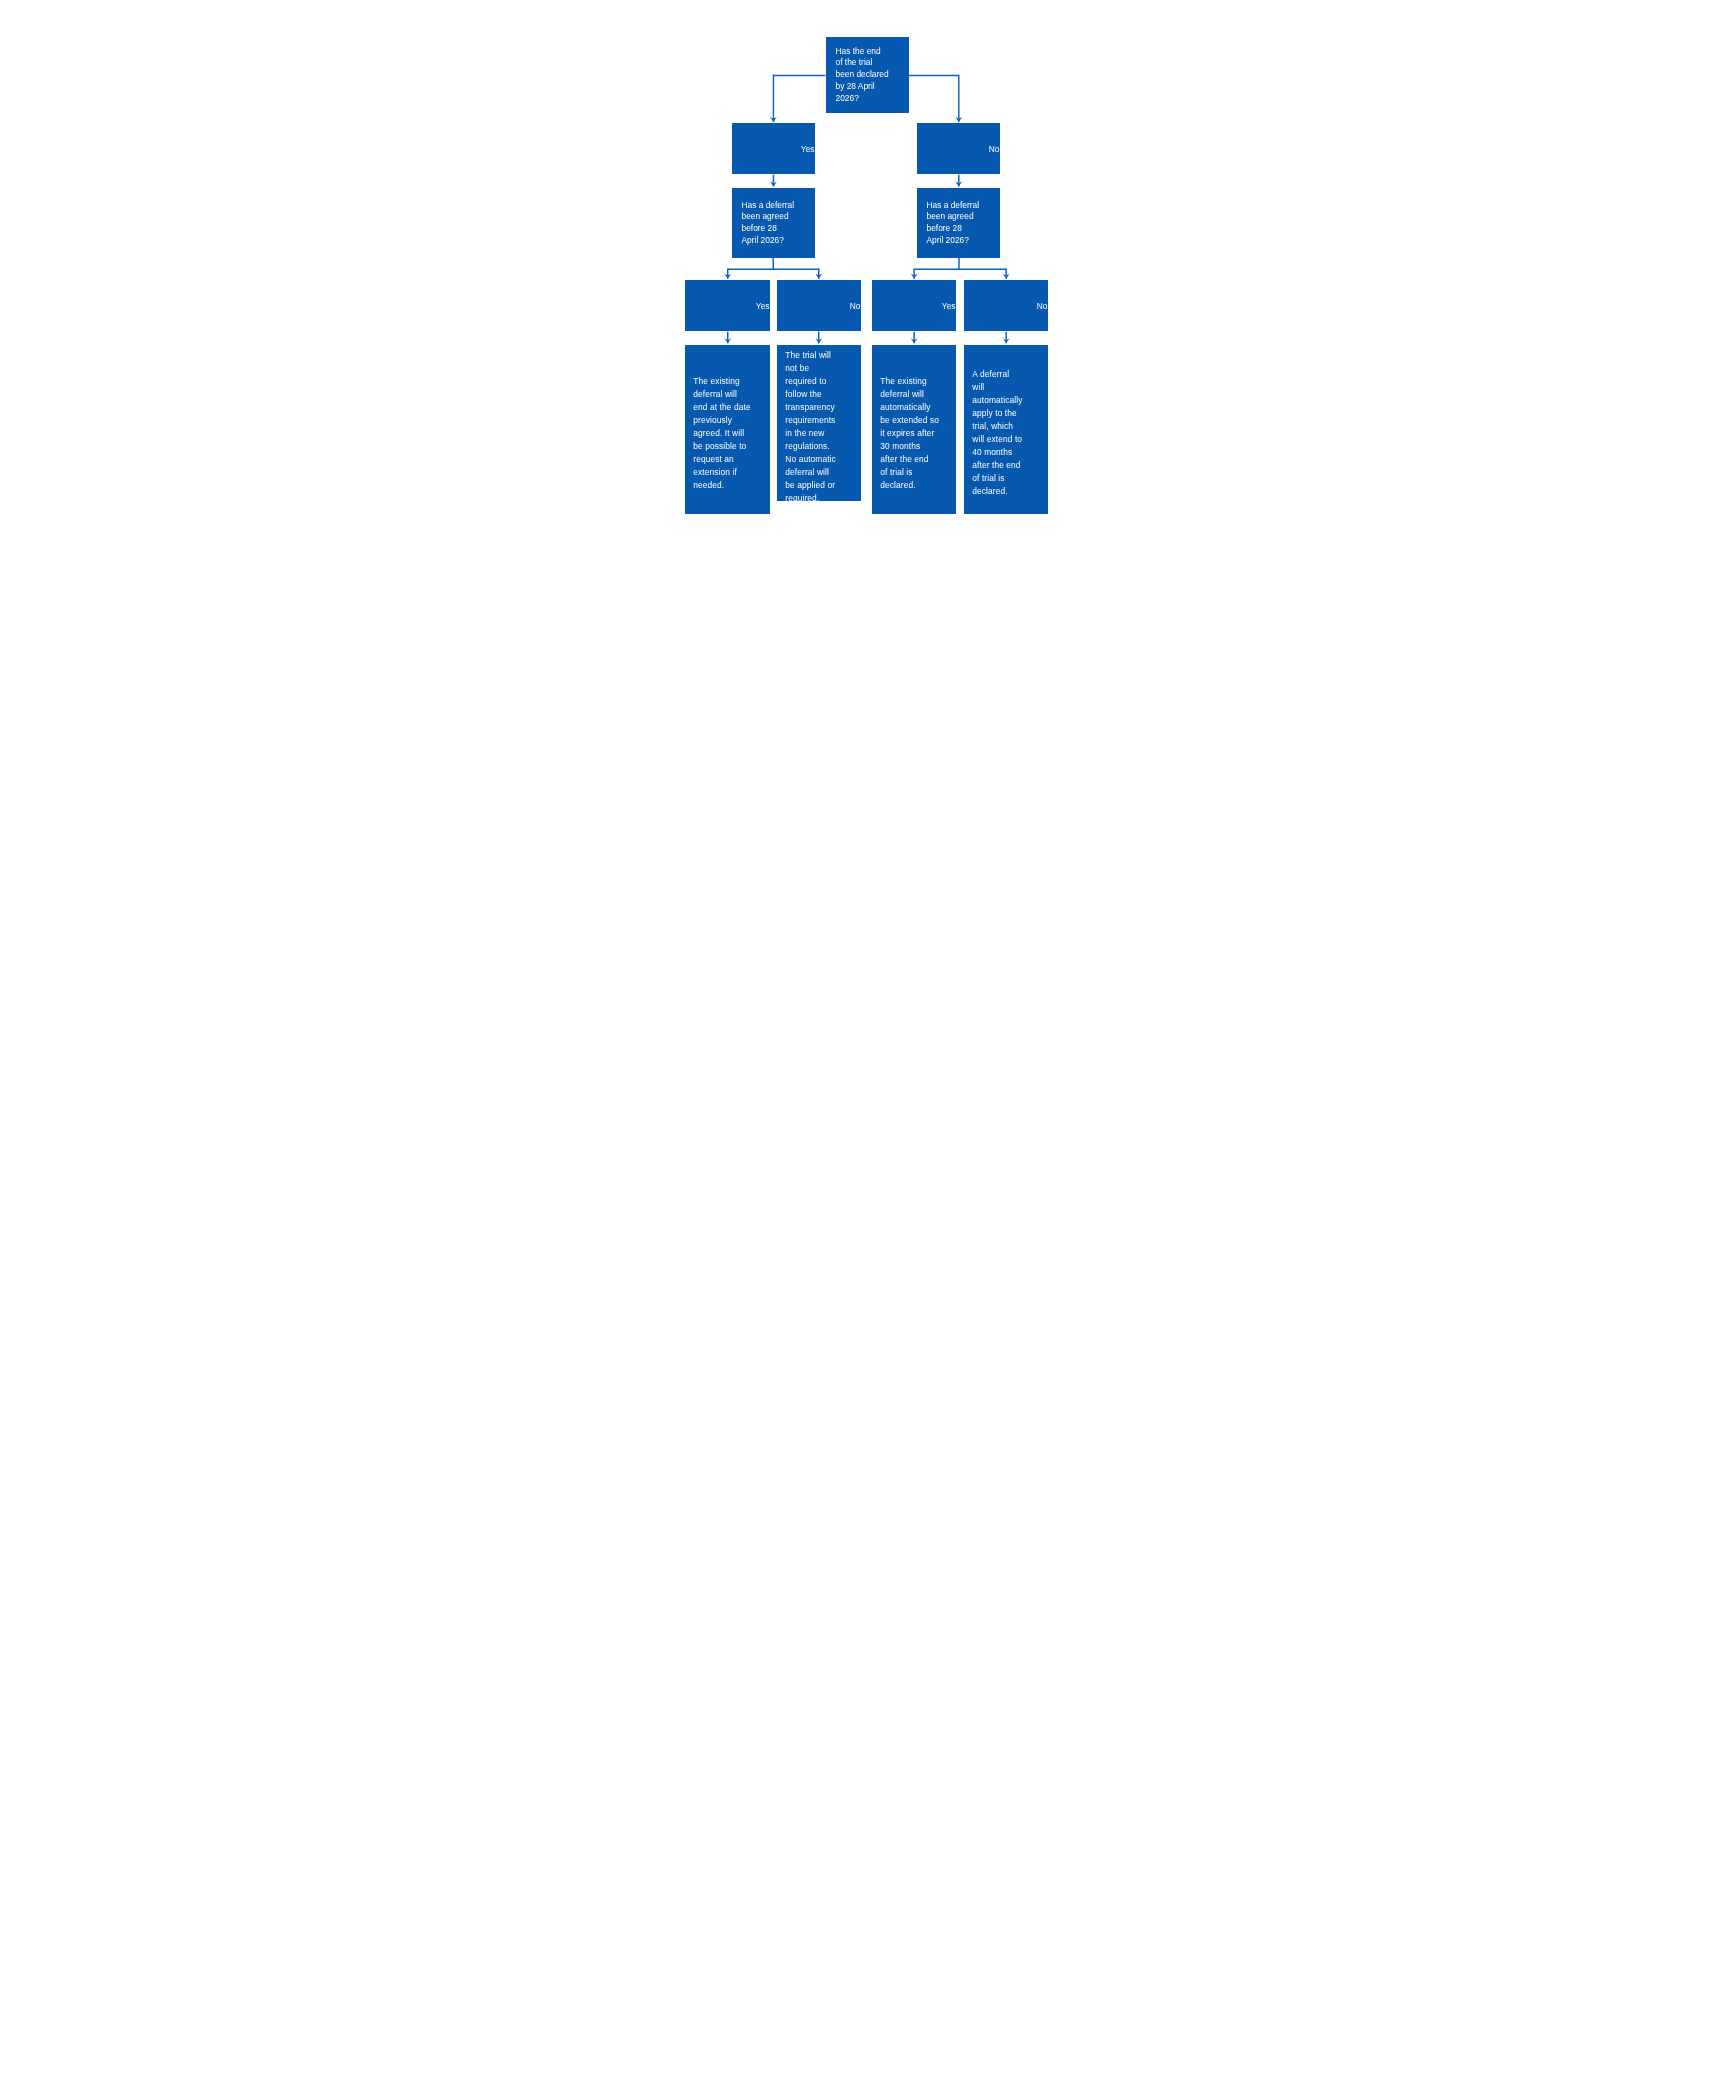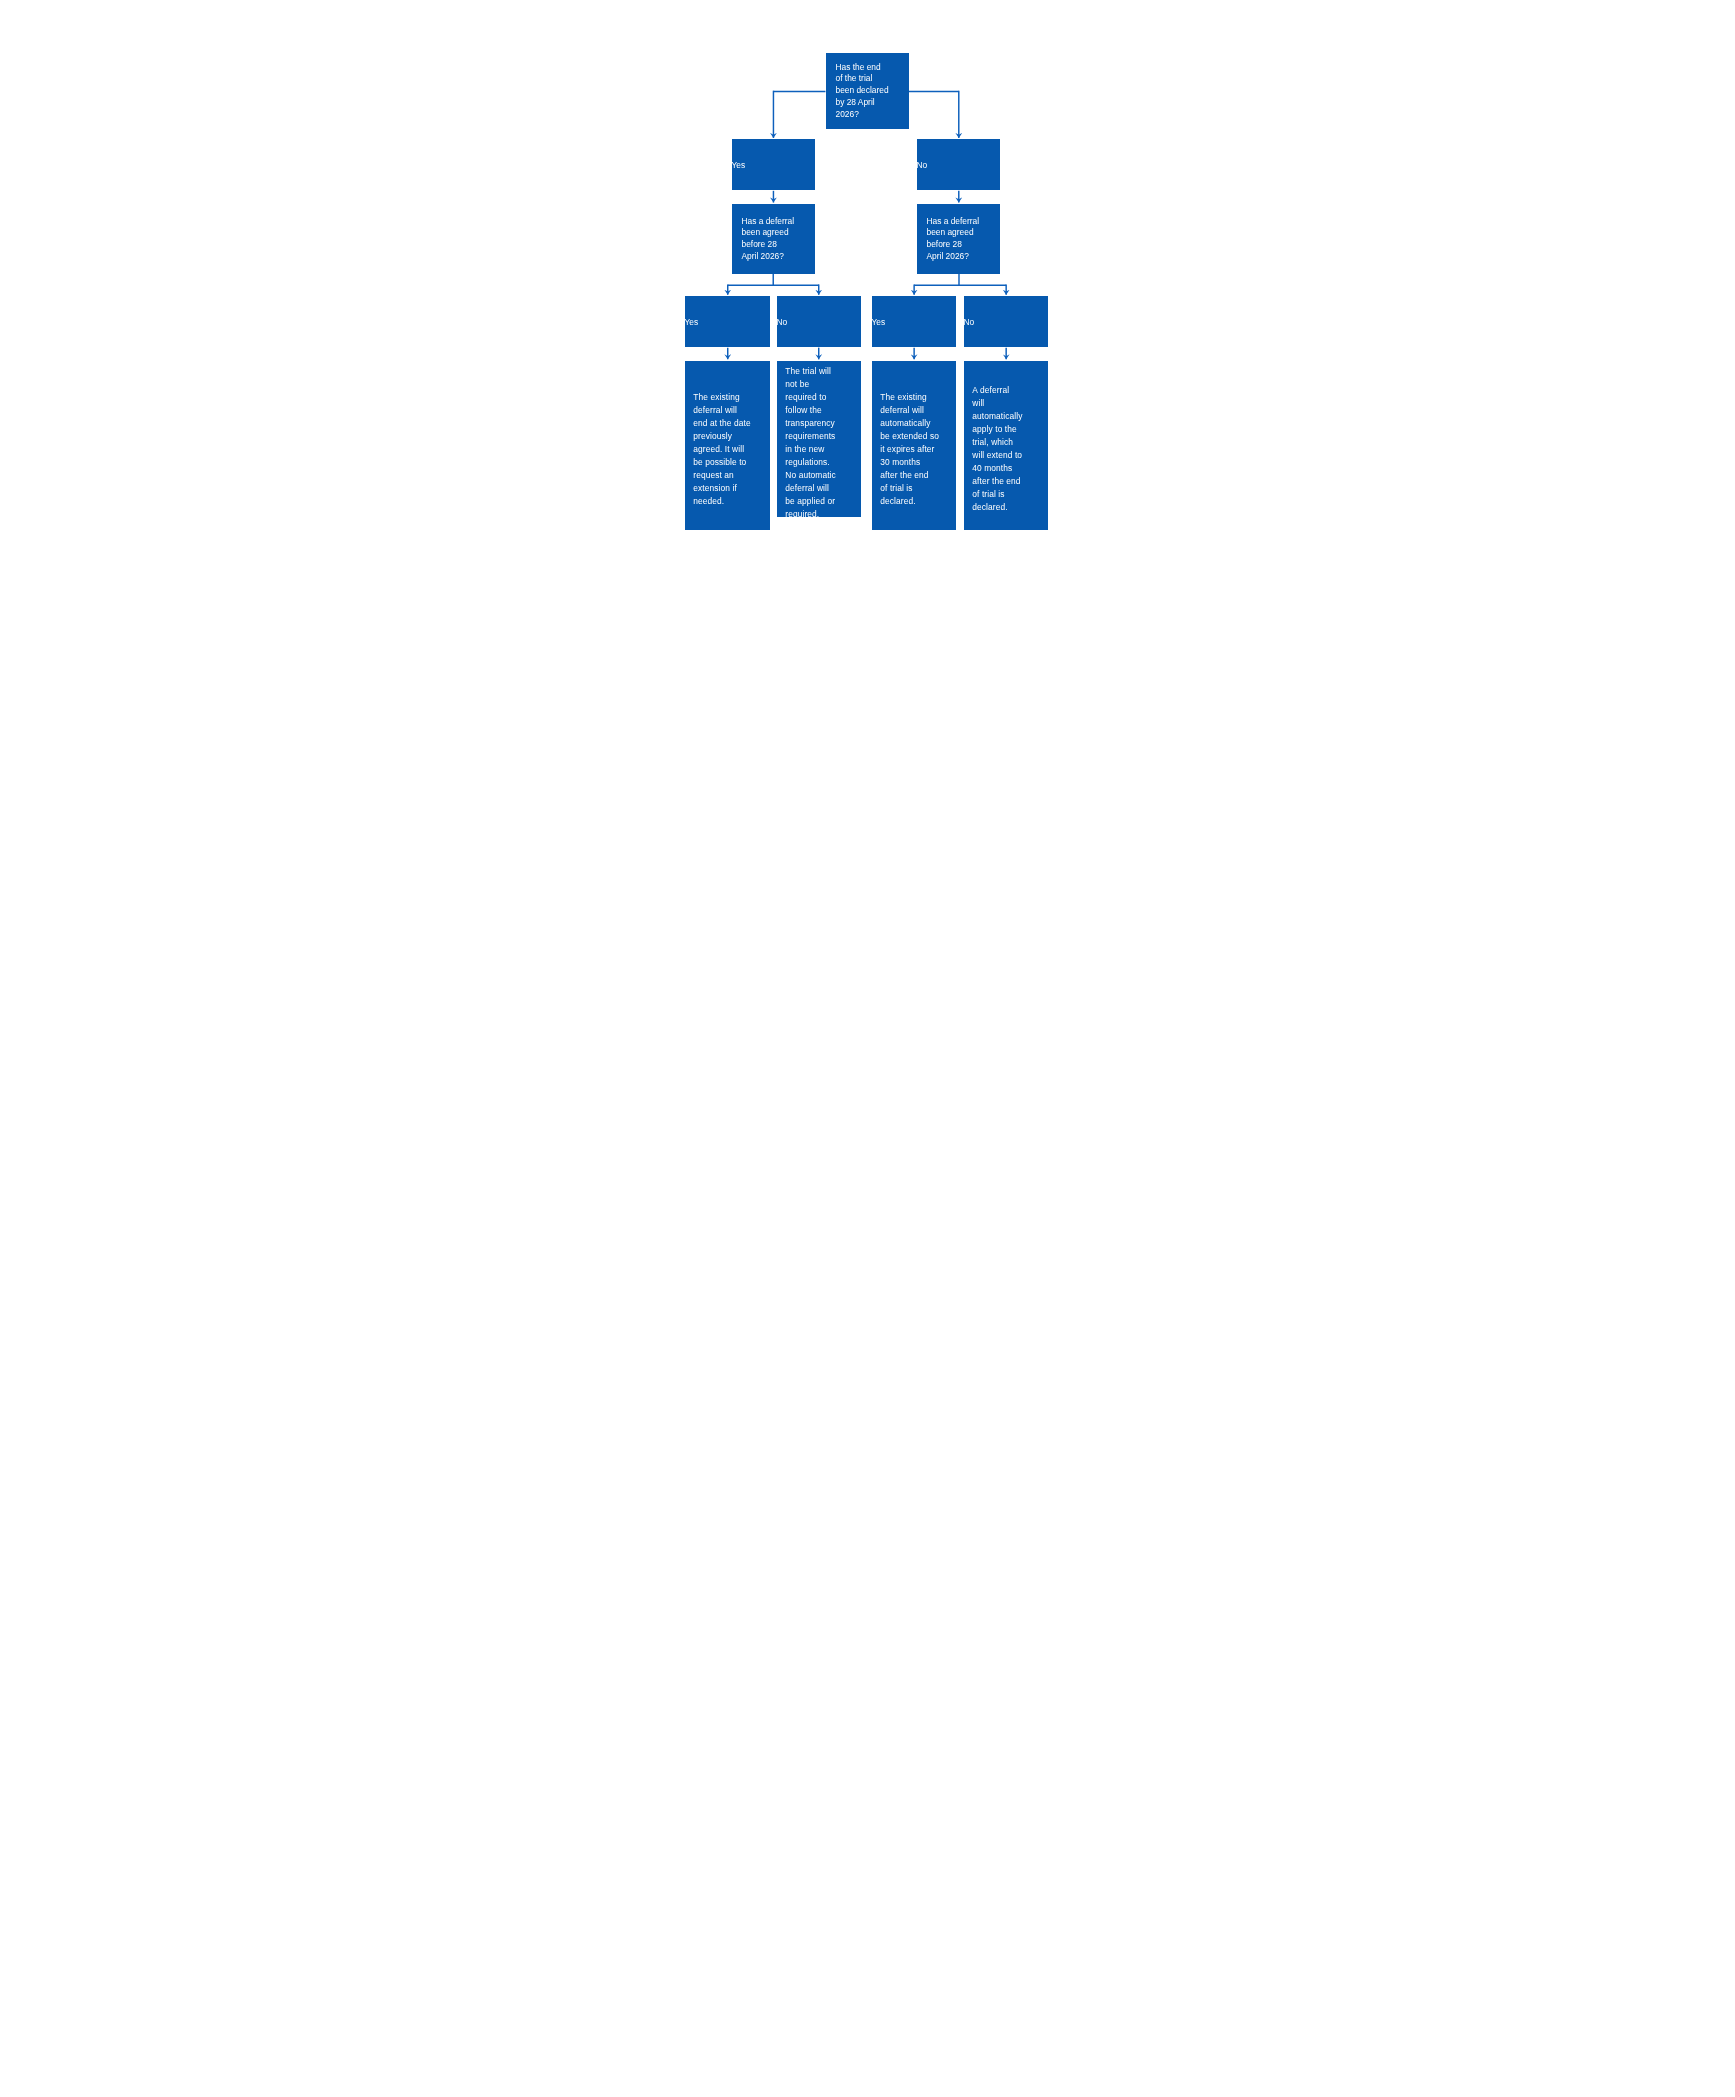--- a/index.html
+++ b/index.html
@@ -5,21 +5,21 @@
   html, body {
     margin: 0;
     padding: 0;
     background: #ffffff;
     font-family: "Liberation Sans", "DejaVu Sans", sans-serif;
   }
   .canvas {
     position: relative;
     width: 434px;
     height: 558px;
-    margin: 16px auto;
+    margin: 0 auto;
     background: #ffffff;
     overflow: hidden;
   }
   .connectors {
     position: absolute;
     left: 0; top: 0;
     width: 100%; height: 100%;
     pointer-events: none;
   }
   .box {
@@ -37,21 +37,21 @@
   .q {
     align-items: center;
     padding: 2.5px 3.4px 2.5px 10px;
     font-size: 8.4px;
     line-height: 11.7px;
     font-weight: 400;
   }
   
   .a {
     align-items: center;
-    justify-content: flex-start;
+    justify-content: flex-end;
     font-size: 8.4px;
     font-weight: 400;
   }
   
   .o {
     align-items: center;
     padding: 11.7px 4.2px 4.2px 8.8px;
     font-size: 8.4px;
     line-height: 13px;
     letter-spacing: 0.1px;

